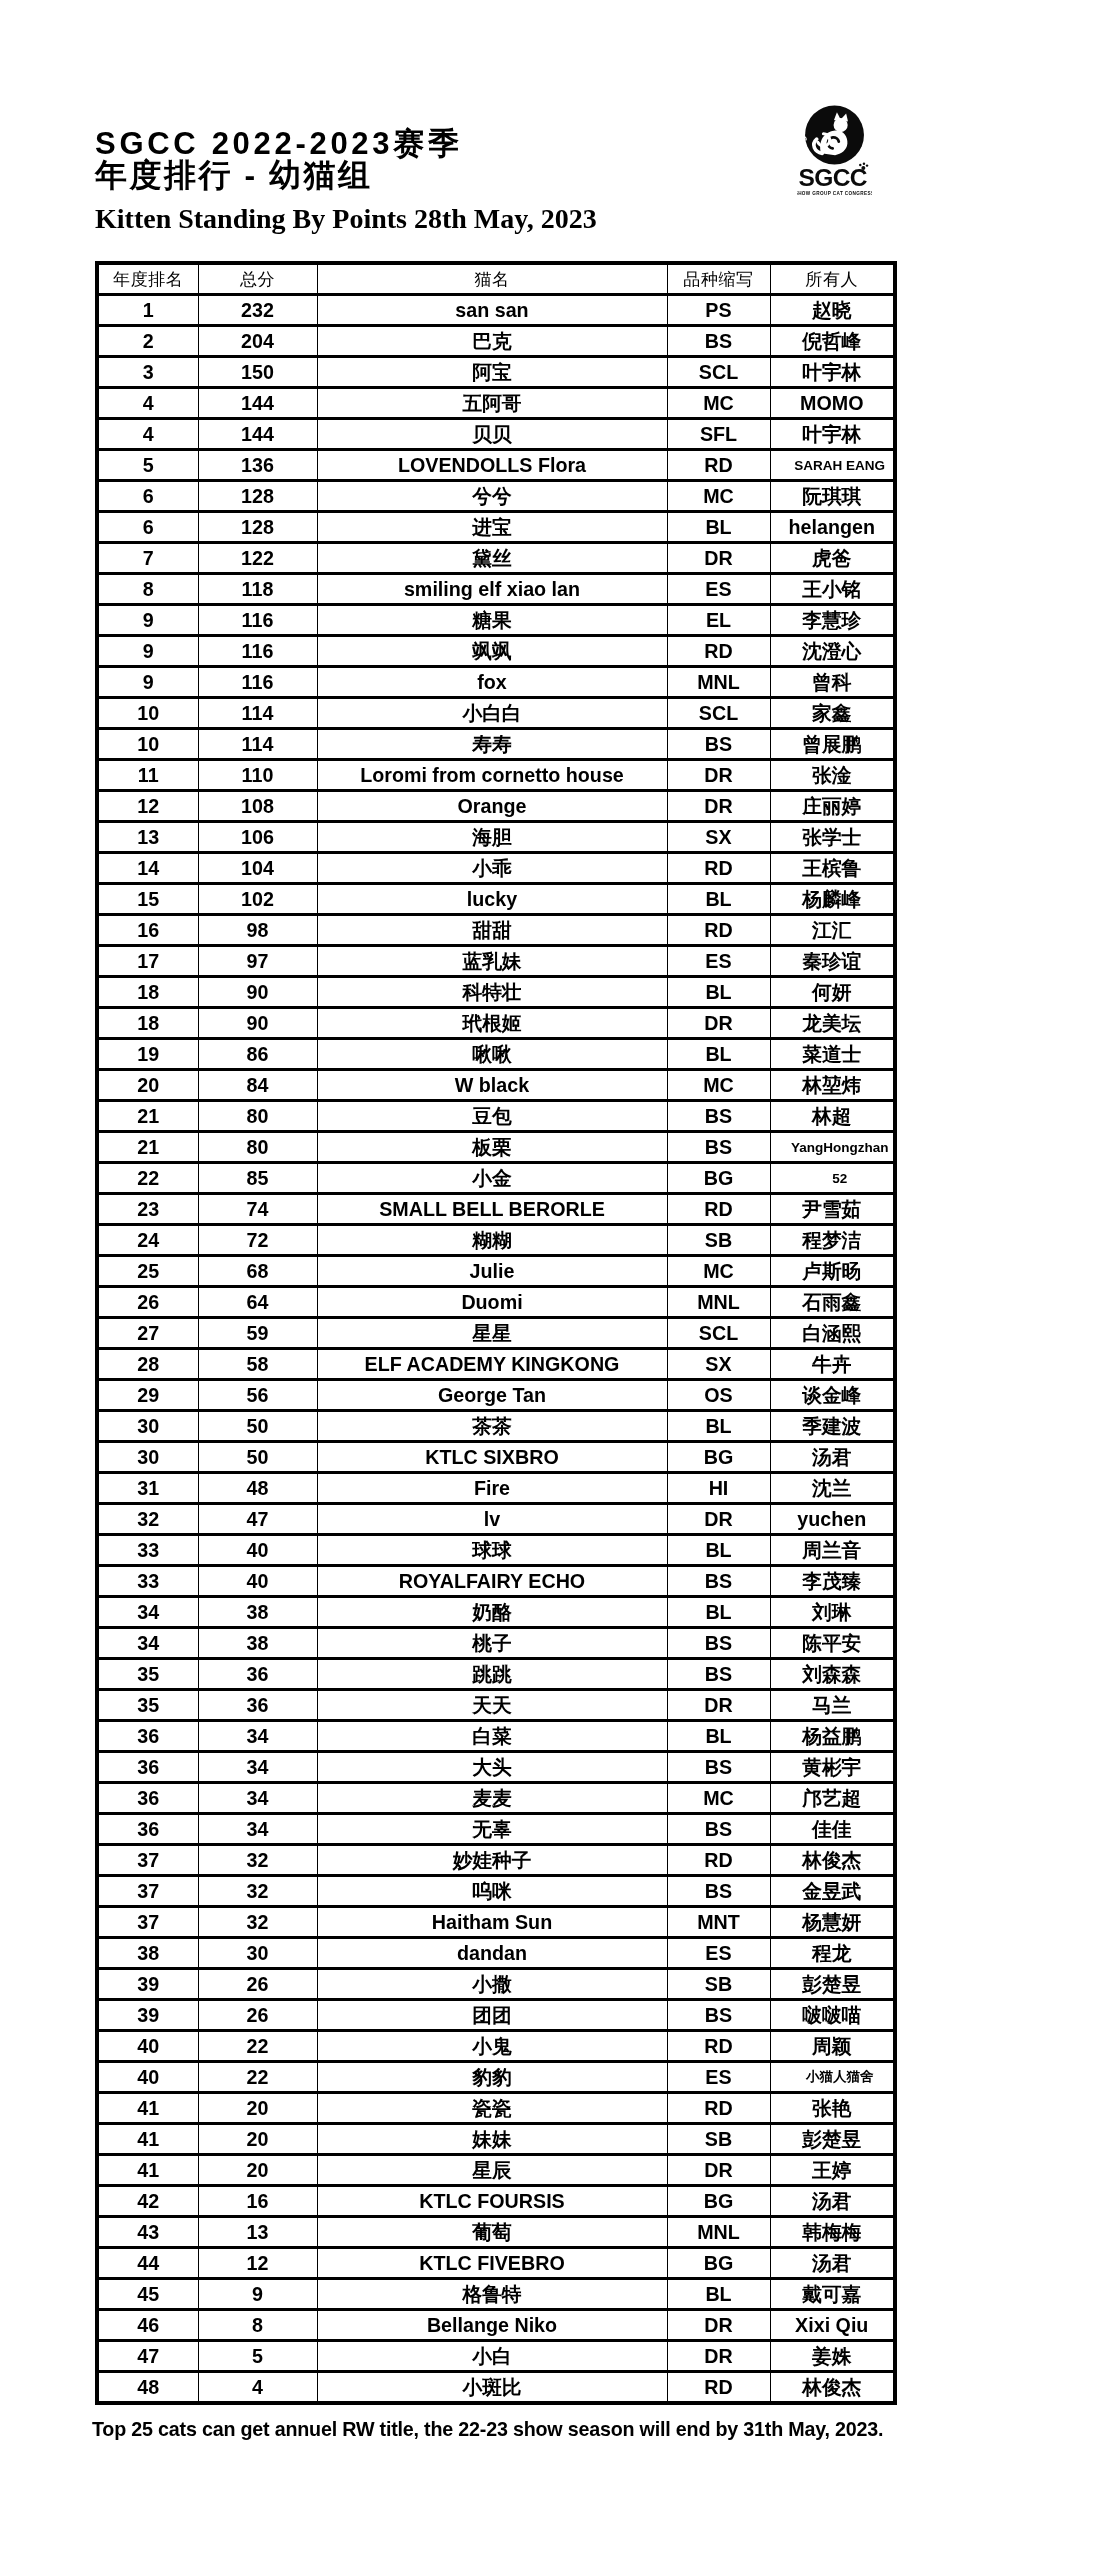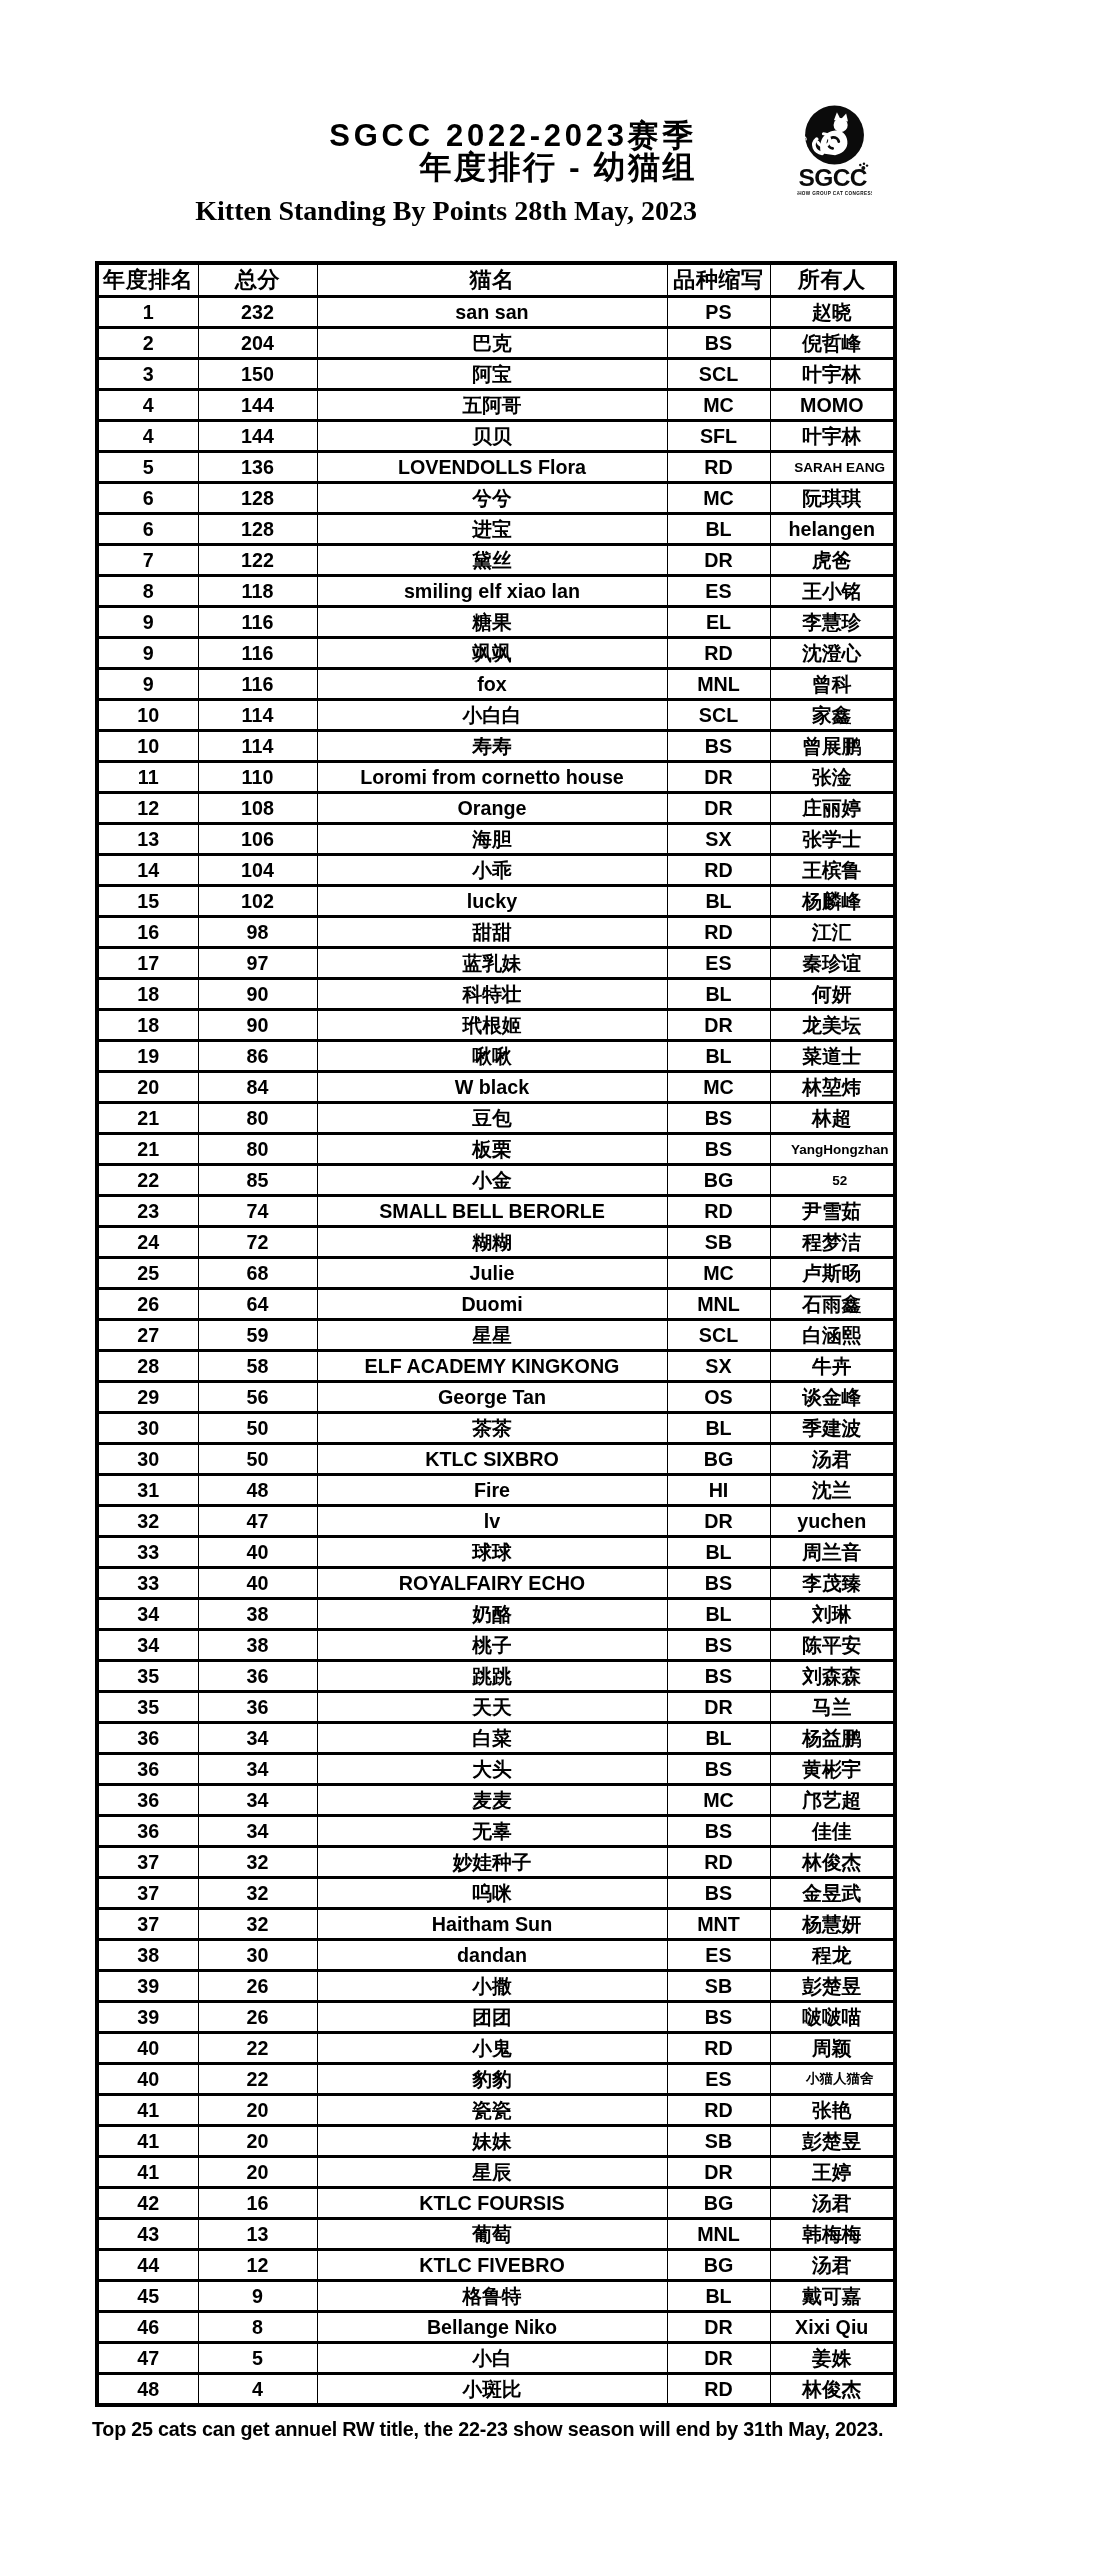--- a/index.html
+++ b/index.html
@@ -3,21 +3,21 @@
 <meta charset="utf-8">
 <style>
   html,body{margin:0;padding:0;background:#ffffff;}
   body{
     width:1112px;height:2576px;position:relative;
     font-family:"Liberation Sans","DejaVu Sans",sans-serif;
     color:#000;
     -webkit-font-smoothing:antialiased;
   }
   .titles-block{
-    position:absolute;top:120px;left:95px;width:602px;text-align:right;
+    position:absolute;top:128px;left:95px;width:602px;text-align:left;
   }
   .title-line1{font-size:31px;font-weight:bold;letter-spacing:3.7px;line-height:1;}
   .title-line2{font-size:32px;font-weight:bold;letter-spacing:2.5px;line-height:1;margin-top:0;}
   .title-line3{font-size:28px;font-weight:bold;letter-spacing:0;line-height:1;margin-top:13.5px;font-family:Liberation Serif, serif;}
   .logo{position:absolute;top:103px;left:797px;width:75px;height:97px;}
   .logo svg{display:block;font-family:"Liberation Sans","DejaVu Sans",sans-serif;}
 
   table.standings{
     position:absolute;top:261px;left:95px;width:799px;
     border-collapse:collapse;table-layout:fixed;
@@ -28,21 +28,21 @@
   table.standings col.c-name{width:350px;}
   table.standings col.c-breed{width:103px;}
   table.standings col.c-owner{width:125px;}
   table.standings th,
   table.standings td{
     border-left:1.8px solid #000;border-right:1.8px solid #000;
     border-top:3.1px solid #000;border-bottom:3.1px solid #000;
     text-align:center;vertical-align:middle;
     padding:0;overflow:hidden;white-space:nowrap;
   }
-  table.standings th{height:28px;font-size:22px;font-weight:bold;letter-spacing:0.6px;}
+  table.standings th{height:28px;font-size:17px;font-weight:normal;letter-spacing:0.6px;}
   table.standings td{height:28px;font-size:19.7px;font-weight:bold;}
   td.rank-cell{font-weight:normal;font-size:19px;}
   td.owner-cell.small{font-size:13.5px;letter-spacing:0;padding-left:16px;}
   td.name-cell{letter-spacing:0;}
 
   .footer-note{
     position:absolute;top:2418px;left:92px;width:922px;
     font-size:19.7px;font-weight:bold;letter-spacing:-0.2px;
   }
 </style>

